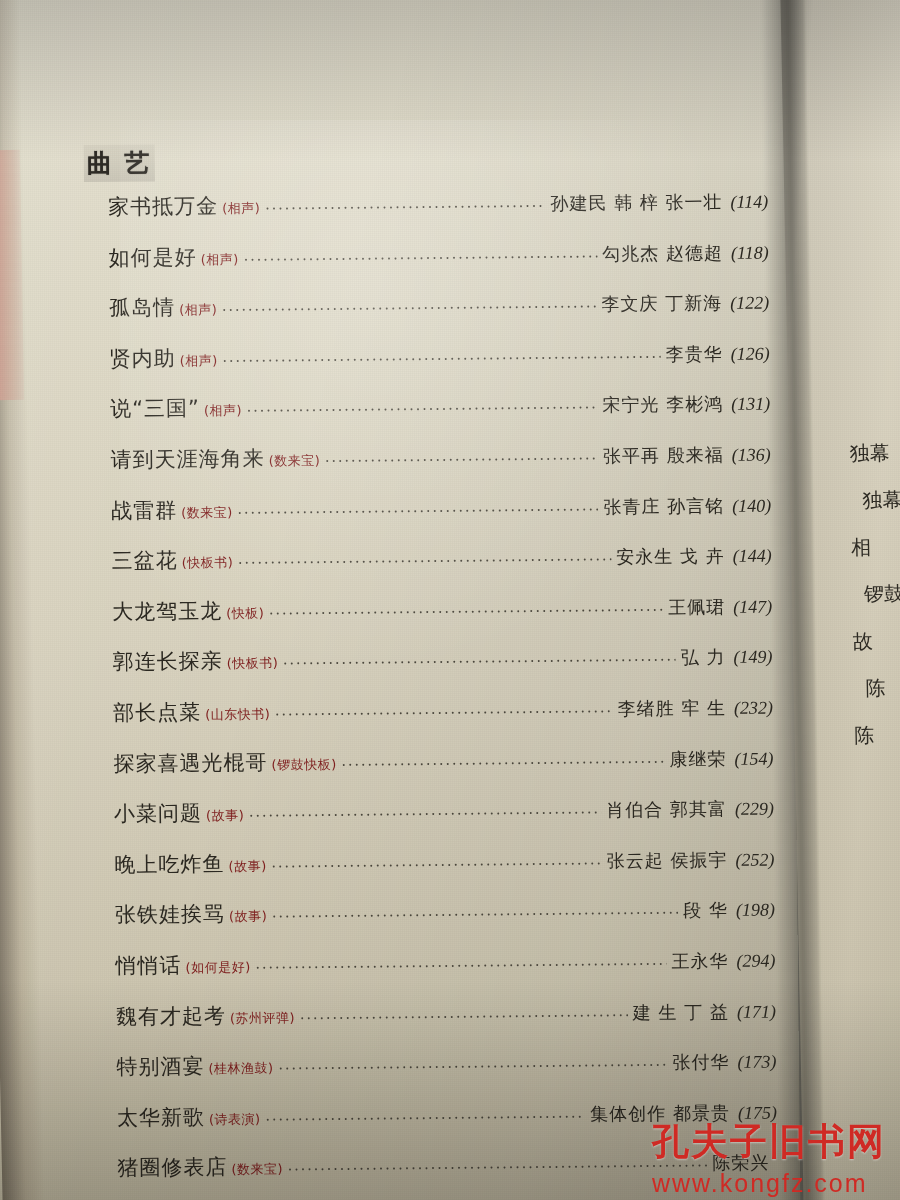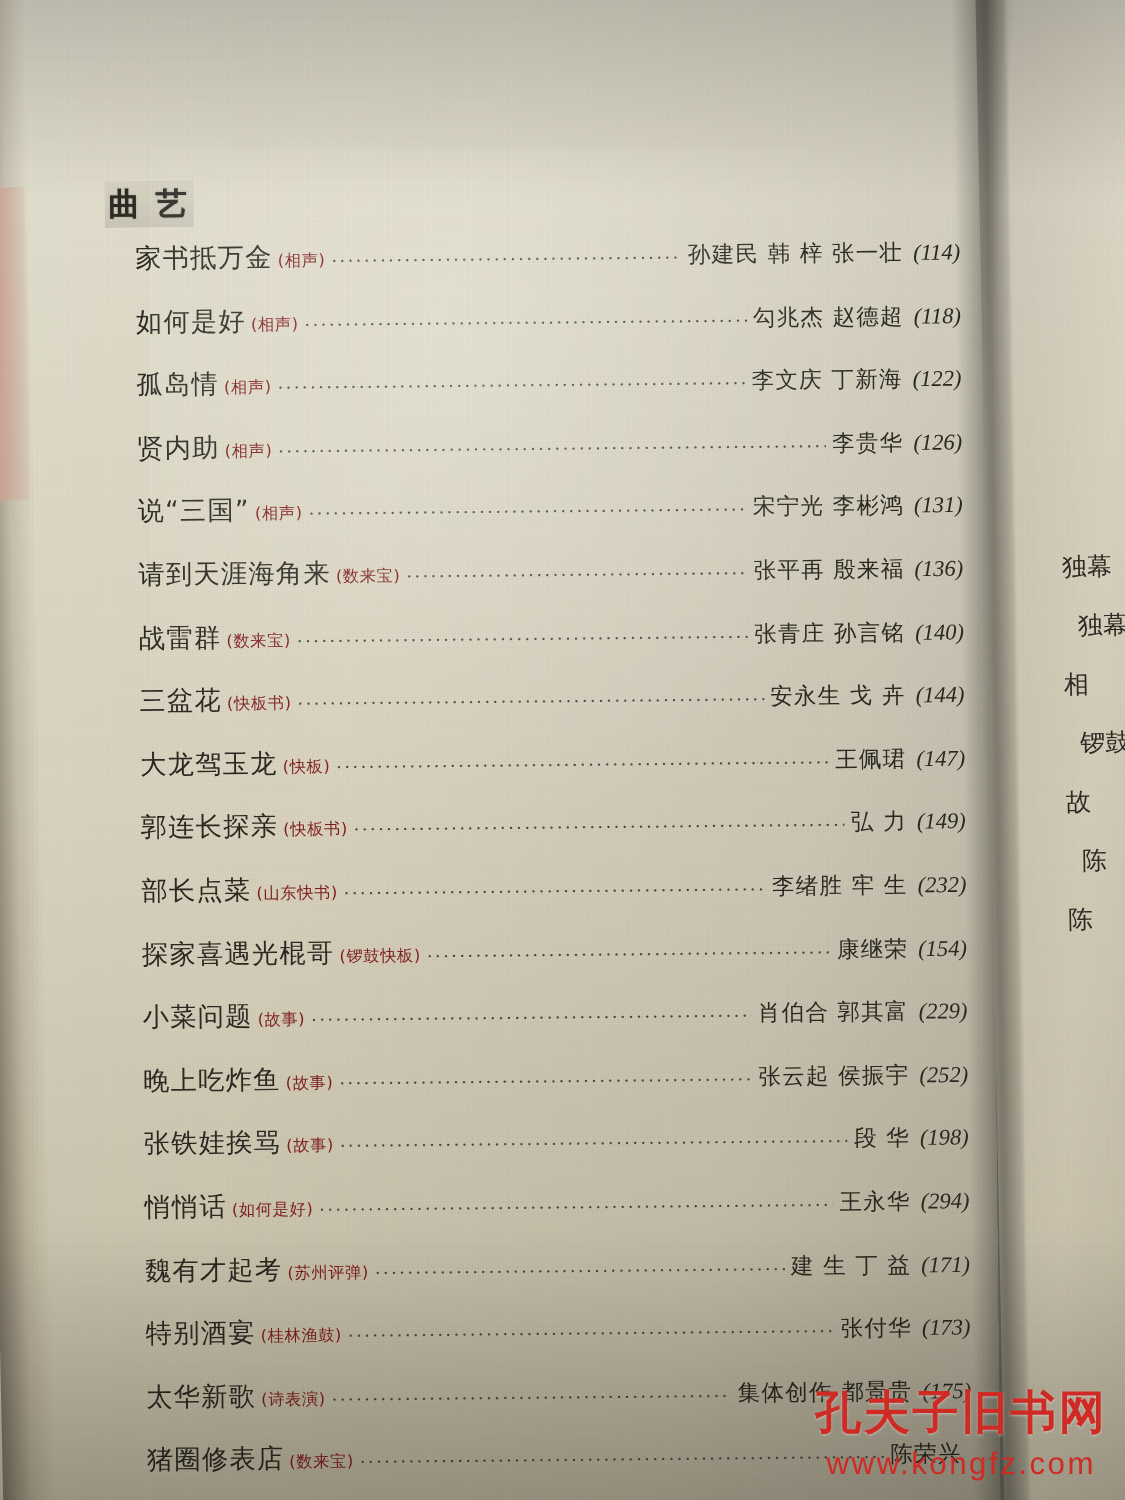--- a/index.html
+++ b/index.html
@@ -178,22 +178,22 @@
     line-height: 47px;
   }
   .right-col div { white-space: nowrap; }
   .rc-in1 { padding-left: 14px; }
   .rc-in2 { padding-left: 26px; }
 
   
   .wm {
     position: absolute;
     right: 14px;
-    bottom: 14px;
-    text-align: center;
+    bottom: 2px;
+    text-align: left;
     pointer-events: none;
   }
   .wm .big {
     font-family: "DejaVu Sans", sans-serif;
     font-size: 37px;
     font-weight: bold;
     color: #cf2a24;
     letter-spacing: 2px;
     text-shadow: 0 1px 2px rgba(255,255,255,0.45);
   }

